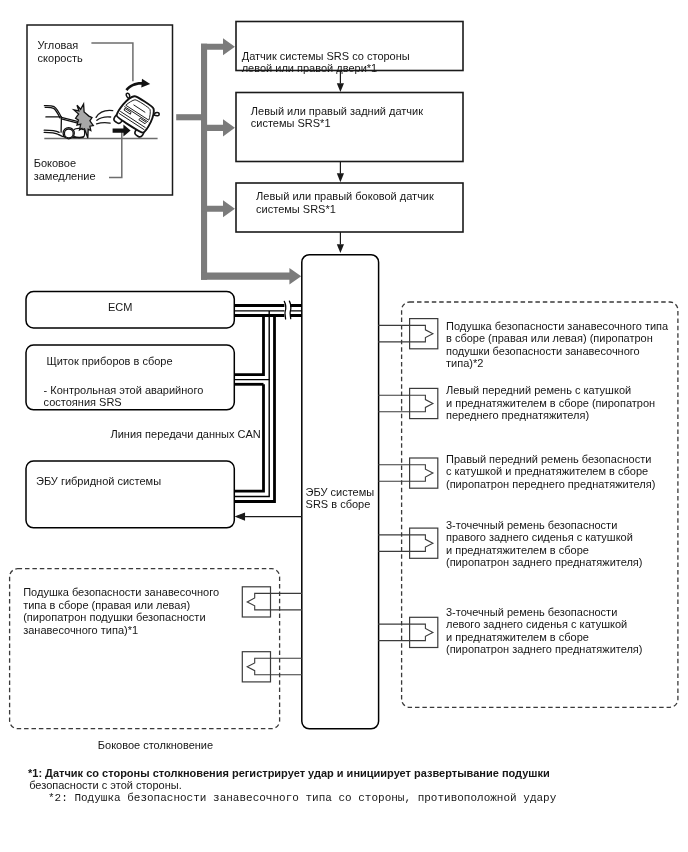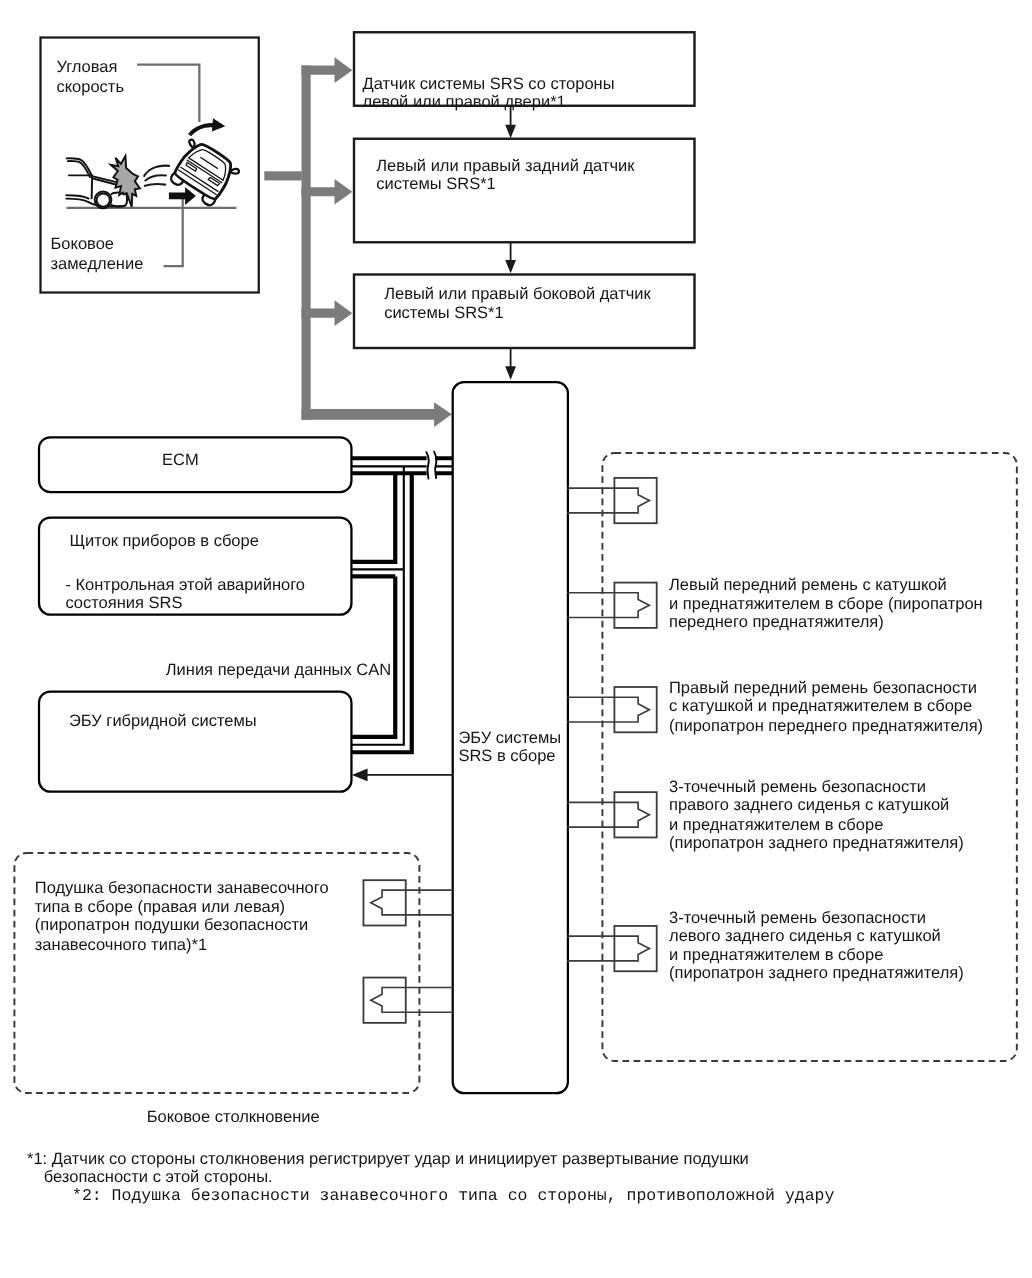--- a/index.html
+++ b/index.html
@@ -193,43 +193,47 @@
 <div class="txt" style="left:256.1px;top:190.4px;">Левый или правый боковой датчик
 системы SRS*1</div>
 
 <div class="txt" style="left:305.6px;top:485.8px;">ЭБУ системы
 SRS в сборе</div>
 
 <div class="txt" style="left:108px;top:301.2px;">ECM</div>
 <div class="txt" style="left:46.4px;top:355.4px;">Щиток приборов в сборе</div>
 <div class="txt" style="left:43.6px;top:383.8px;">- Контрольная этой аварийного
 состояния SRS</div>
-<div class="txt" style="left:46px;top:474.9px;">ЭБУ гибридной системы</div>
-
-<div class="txt" style="left:110.5px;top:441px;text-align:center;">Линия передачи данных CAN</div>
+<div class="txt" style="left:36px;top:474.9px;">ЭБУ гибридной системы</div>
+
+<div class="txt" style="left:110.5px;top:428px;text-align:center;">Линия передачи данных CAN</div>
 
 <div class="txt" style="left:23.2px;top:586.1px;">Подушка безопасности занавесочного
 типа в сборе (правая или левая)
 (пиропатрон подушки безопасности
 занавесочного типа)*1</div>
 
 <div class="txt" style="left:97.8px;top:738.8px;">Боковое столкновение</div>
 
+<div class="txt" style="left:446px;top:319.7px;">Подушка безопасности занавесочного типа
+в сборе (правая или левая) (пиропатрон
+подушки безопасности занавесочного
+типа)*2</div>
 <div class="txt" style="left:446px;top:384.3px;">Левый передний ремень с катушкой
 и преднатяжителем в сборе (пиропатрон
 переднего преднатяжителя)</div>
 <div class="txt" style="left:446px;top:452.7px;">Правый передний ремень безопасности
 с катушкой и преднатяжителем в сборе
 (пиропатрон переднего преднатяжителя)</div>
 <div class="txt" style="left:446px;top:518.7px;">3-точечный ремень безопасности
 правого заднего сиденья с катушкой
 и преднатяжителем в сборе
 (пиропатрон заднего преднатяжителя)</div>
 <div class="txt" style="left:446px;top:605.7px;">3-точечный ремень безопасности
 левого заднего сиденья с катушкой
 и преднатяжителем в сборе
 (пиропатрон заднего преднатяжителя)</div>
 
-<div class="txt" style="left:18px;top:766.7px;">*1: Датчик со стороны столкновения регистрирует удар и инициирует развертывание подушки</div>
+<div class="txt" style="left:28px;top:766.7px;font-weight:bold;">*1: Датчик со стороны столкновения регистрирует удар и инициирует развертывание подушки</div>
 <div class="txt" style="left:29.2px;top:779.1px;">безопасности с этой стороны.</div>
 <div class="txt" style="left:48px;top:791.7px;font-family:Liberation Mono, monospace;">*2: Подушка безопасности занавесочного типа со стороны, противоположной удару</div>
 
 </div>
 
 </body></html>

